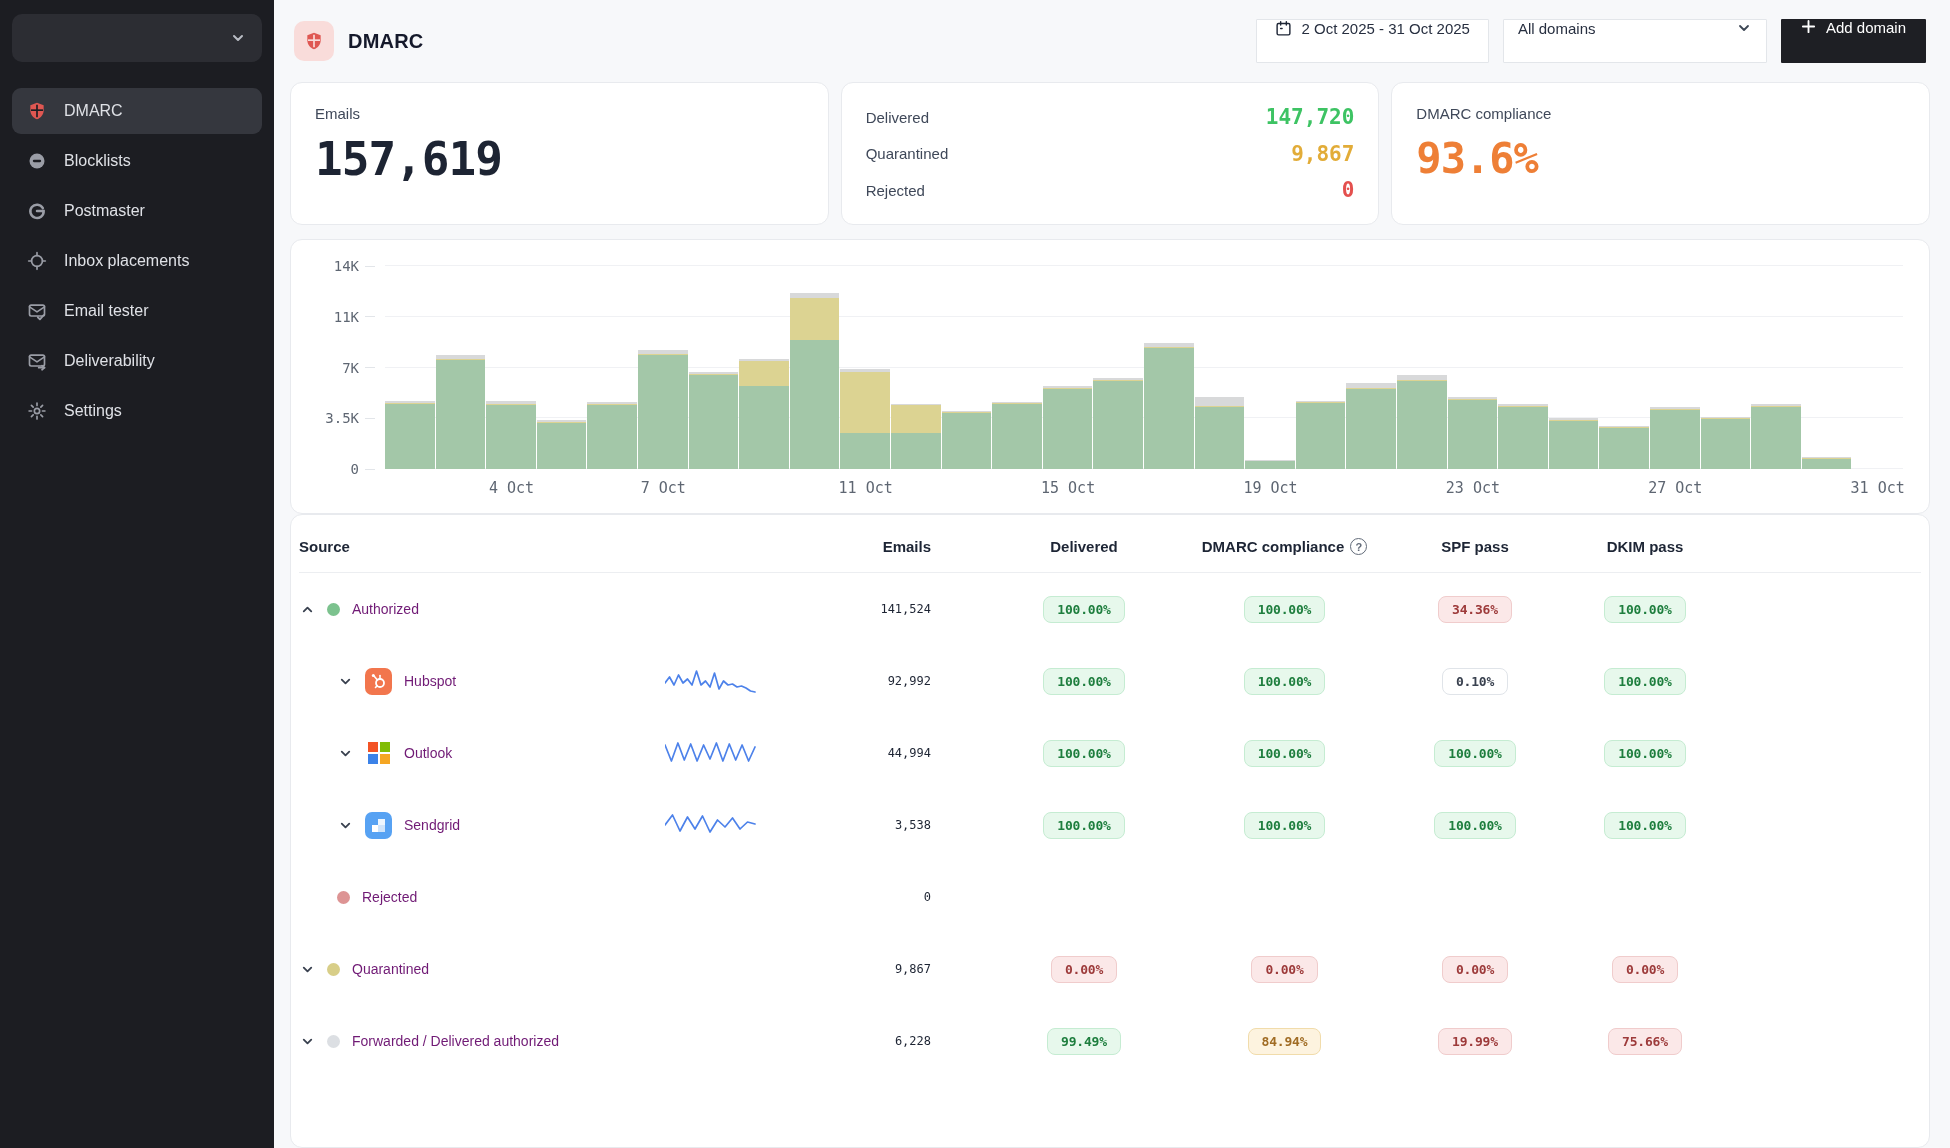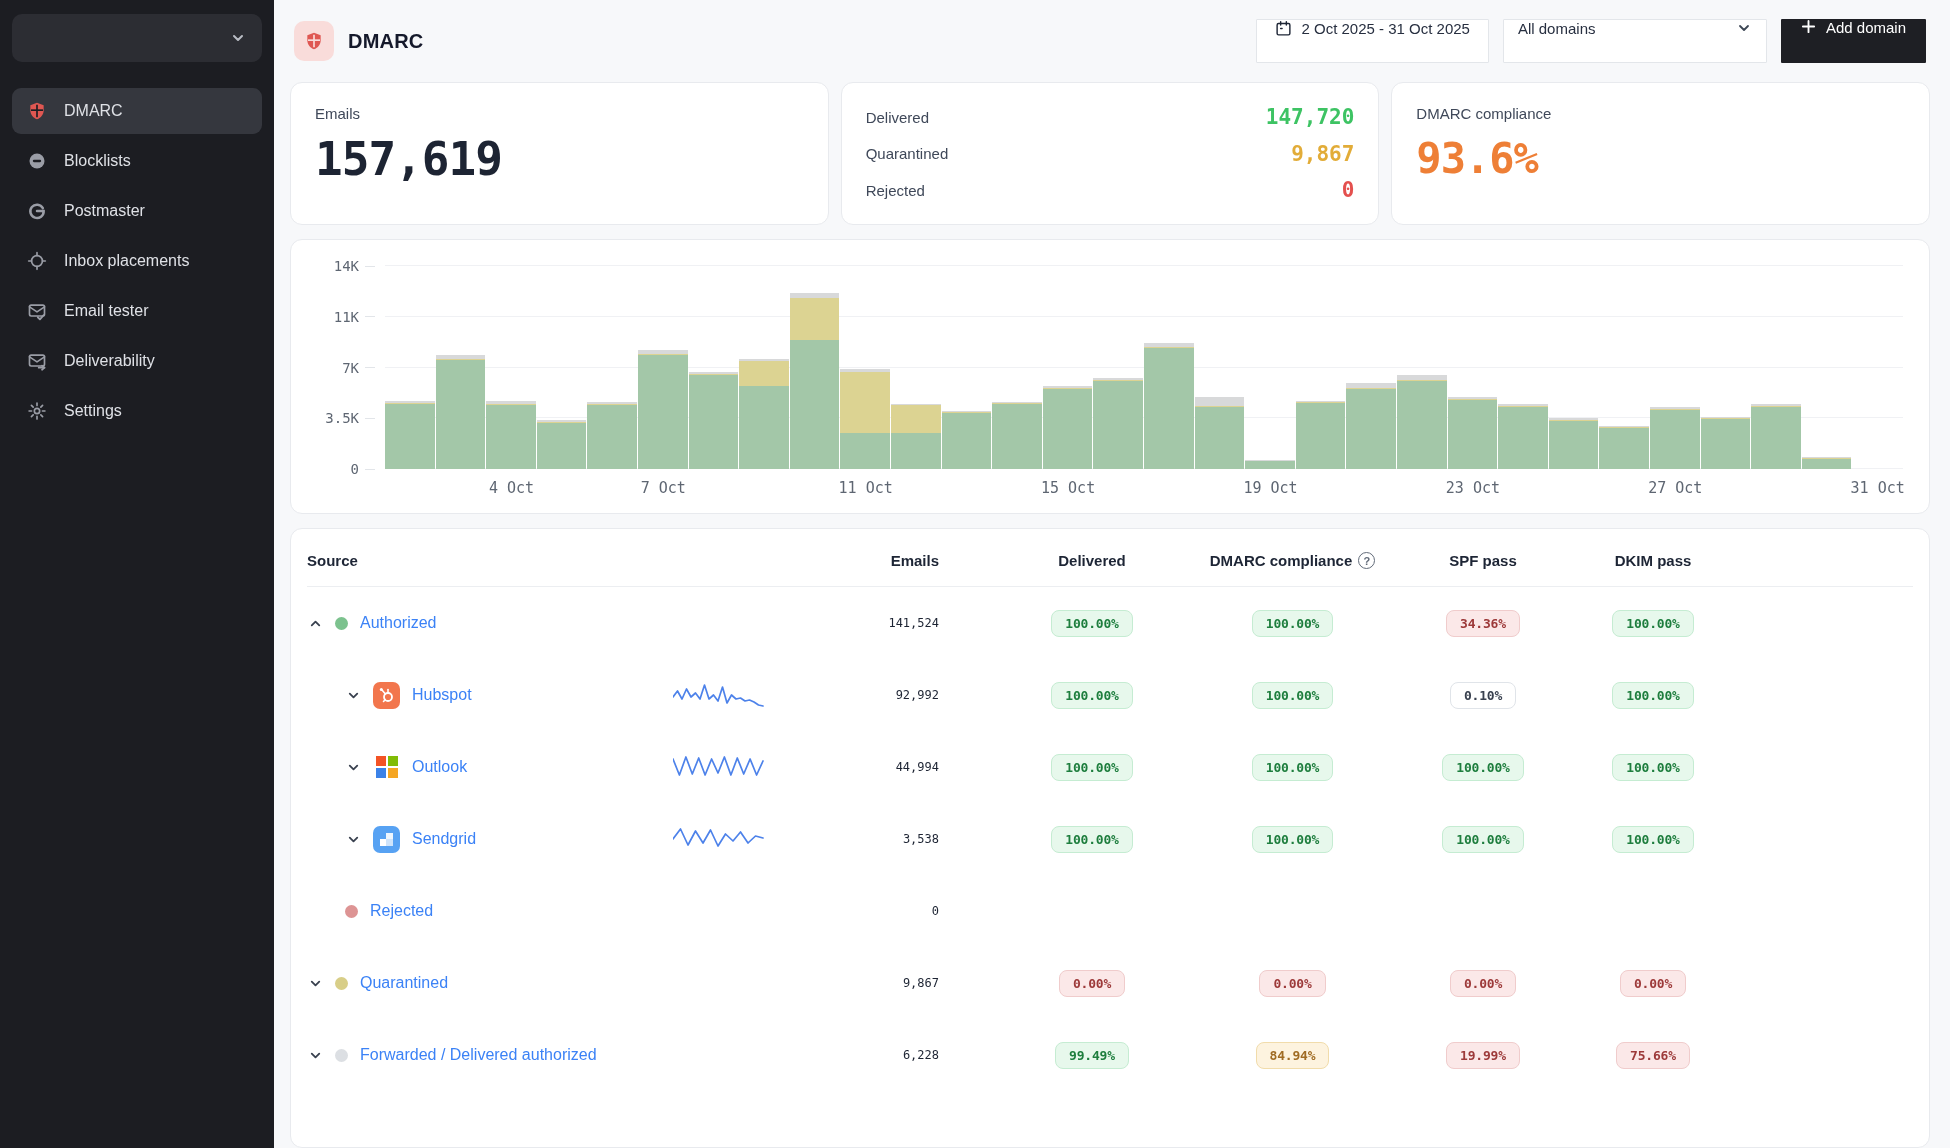--- a/index.html
+++ b/index.html
@@ -48,34 +48,34 @@
   .y-axis { width:78px; position:relative; flex:0 0 78px; }
   .y-tick { position:absolute; right:10px; transform:translateY(-50%); font-size:14px; color:#5e6672; display:flex; align-items:center; gap:6px; }
   .y-tick .dash { width:10px; height:1px; background:#e2e5e9; }
   .plot { flex:1; position:relative; }
   .gridline { position:absolute; left:0; right:0; height:1px; background:#f0f1f4; }
   .bar-seg { position:absolute; }
   .x-axis { height:34px; position:relative; margin-left:78px; }
   .x-tick { position:absolute; top:10px; transform:translateX(-50%); font-size:15px; color:#5e6672; white-space:nowrap; }
 
   
-  .table-card { margin-top:14px; flex:1; padding:6px 16px 14px; display:flex; flex-direction:column; }
+  .table-card { margin-top:0; flex:1; padding:6px 8px 14px; display:flex; flex-direction:column; }
   .tgrid { display:grid; grid-template-columns:366px 120px 146px 53px 200px 201px 180px 160px; align-items:center; }
   .thead { height:52px; border-bottom:1px solid #eceef1; }
   .th { font-size:15px; font-weight:700; color:#1d2535; }
   .th.c { text-align:center; } .th.r { text-align:right; }
   .th-help { display:inline-flex; align-items:center; gap:6px; justify-content:center; width:100%; }
   .help-ic { width:17px; height:17px; border-radius:50%; border:1.4px solid #626b79; color:#626b79; font-size:11px; font-weight:700; display:inline-flex; align-items:center; justify-content:center; }
   .trow { height:72px; }
   .src-cell { display:flex; align-items:center; gap:12px; }
   .indent { width:26px; flex:0 0 26px; }
   .chev { width:16px; height:16px; flex:0 0 16px; display:flex; align-items:center; justify-content:center; cursor:pointer; }
   .dot { width:13px; height:13px; border-radius:50%; flex:0 0 13px; }
   .src-ic { width:27px; height:27px; border-radius:7px; flex:0 0 27px; display:flex; align-items:center; justify-content:center; }
-  .src-label { font-size:16px; color:#3b82f6; }
+  .src-label { font-size:14px; color:#701a75; }
   .emails-cell { text-align:right; font-size:12px; color:#1d2433; }
   .badge-cell { display:flex; justify-content:center; }
   .badge { font-size:13px; font-weight:700; padding:5px 13px; border-radius:8px; letter-spacing:-.2px; }
   .badge.green  { background:#e7f8ec; border:1px solid #c5ecd2; color:#1e7e3e; }
   .badge.red    { background:#fbe8e8; border:1px solid #f0cccc; color:#9d3a3a; }
   .badge.amber  { background:#fdf3df; border:1px solid #f1dcab; color:#a06c24; }
   .badge.neutral{ background:#fff;    border:1px solid #e0e4e9; color:#39414f; }
   .spark { display:flex; align-items:center; }
 </style>
 </head>

